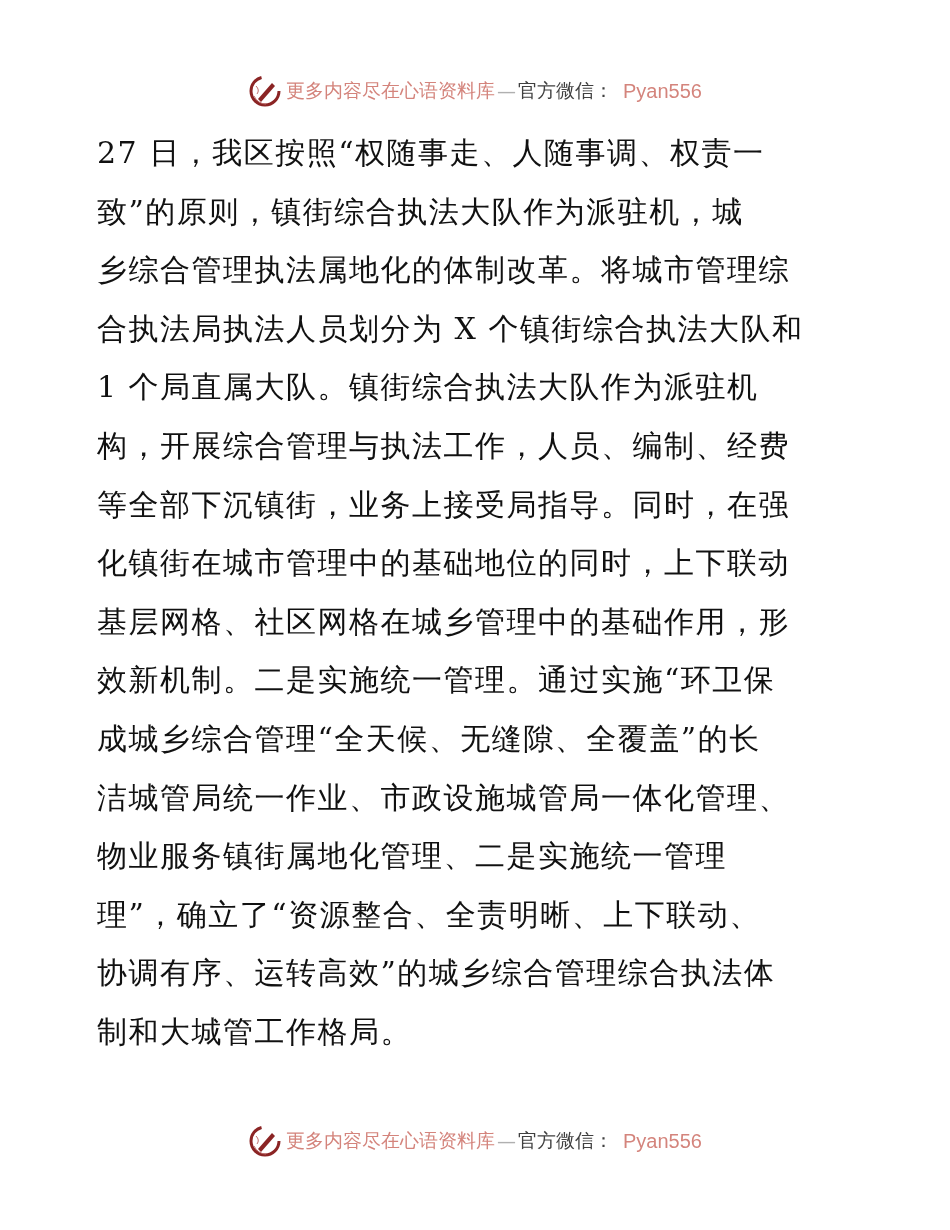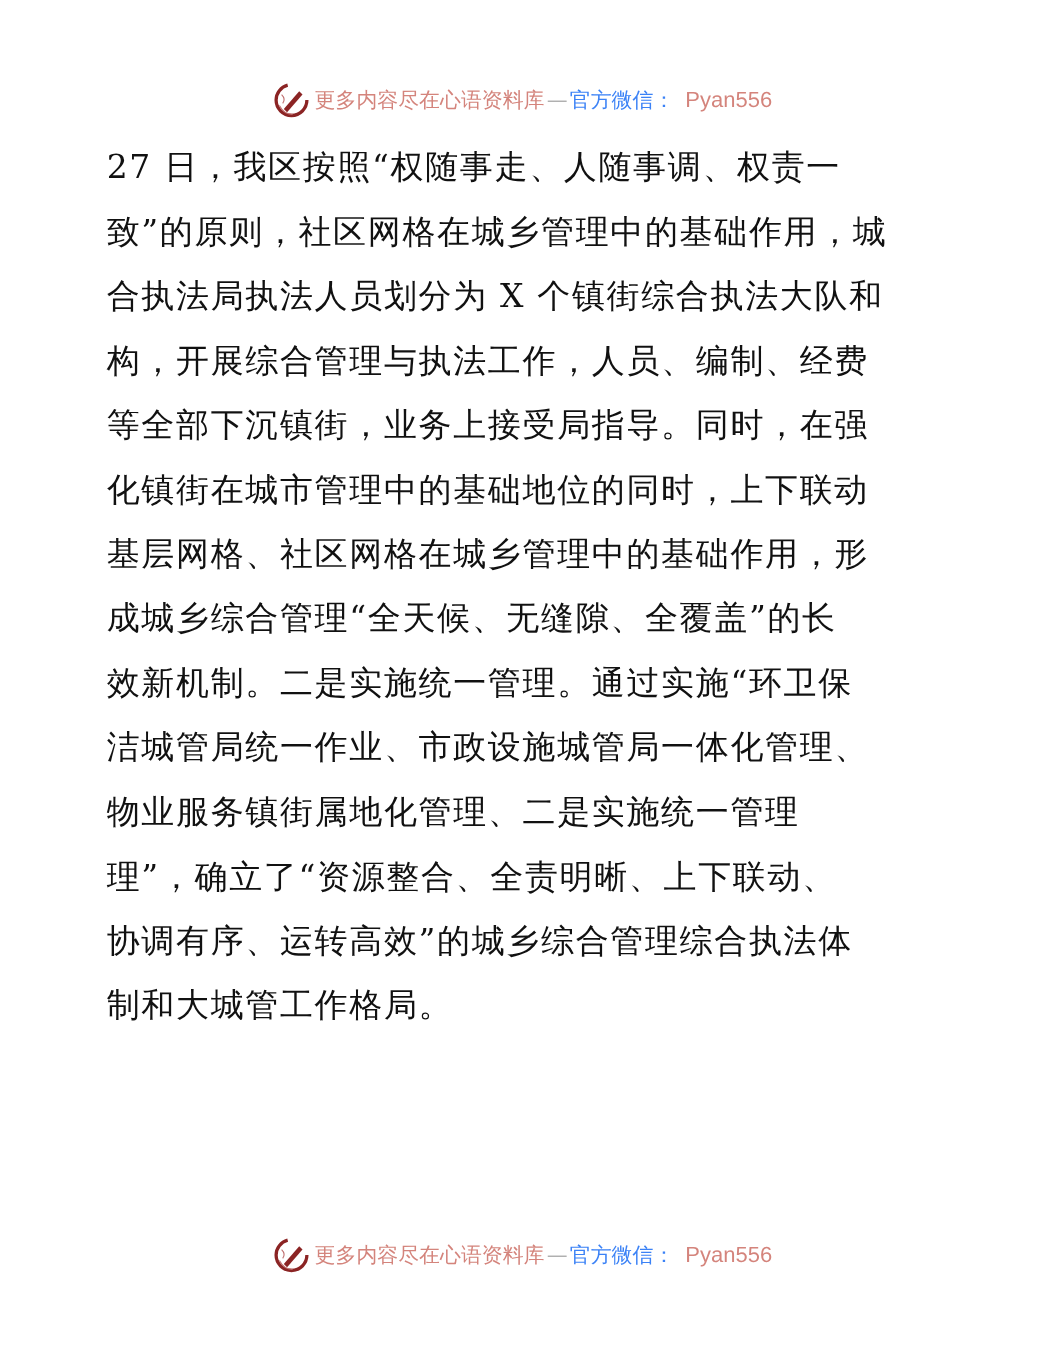--- a/index.html
+++ b/index.html
@@ -36,21 +36,21 @@
     .wm-main {
       color: #d4847c;
       font-family: Liberation Sans, sans-serif;
     }
     .wm-dash {
       color: #b0b0b0;
       font-family: "DejaVu Sans", sans-serif;
       margin: 0 2px;
     }
     .wm-label {
-      color: #3b82f6;
+      color: #404040;
       font-family: Liberation Serif, serif;
     }
     .wm-id {
       color: #d4847c;
       font-family: "Liberation Sans", sans-serif;
       font-size: 20px;
       margin-left: 10px;
     }
     .body-text {
       position: absolute;
@@ -81,28 +81,30 @@
     </svg>
   </span>
   <span class="wm-main">更多内容尽在心语资料库</span>
   <span class="wm-dash">—</span>
   <span class="wm-label">官方微信：</span>
   <span class="wm-id">Pyan556</span>
 </div>
 
 <div class="body-text">
   <span class="line">27 日，我区按照“权随事走、人随事调、权责一</span>
-  <span class="line">致”的原则，社区网格在城乡管理中的基础作用，城</span>
+  <span class="line">致”的原则，镇街综合执法大队作为派驻机，城</span>
+  <span class="line">乡综合管理执法属地化的体制改革。将城市管理综</span>
   <span class="line">合执法局执法人员划分为 X 个镇街综合执法大队和</span>
+  <span class="line">1 个局直属大队。镇街综合执法大队作为派驻机</span>
   <span class="line">构，开展综合管理与执法工作，人员、编制、经费</span>
   <span class="line">等全部下沉镇街，业务上接受局指导。同时，在强</span>
   <span class="line">化镇街在城市管理中的基础地位的同时，上下联动</span>
   <span class="line">基层网格、社区网格在城乡管理中的基础作用，形</span>
+  <span class="line">效新机制。二是实施统一管理。通过实施“环卫保</span>
   <span class="line">成城乡综合管理“全天候、无缝隙、全覆盖”的长</span>
-  <span class="line">效新机制。二是实施统一管理。通过实施“环卫保</span>
   <span class="line">洁城管局统一作业、市政设施城管局一体化管理、</span>
   <span class="line">物业服务镇街属地化管理、二是实施统一管理</span>
   <span class="line">理”，确立了“资源整合、全责明晰、上下联动、</span>
   <span class="line">协调有序、运转高效”的城乡综合管理综合执法体</span>
   <span class="line">制和大城管工作格局。</span>
 </div>
 
 <div class="watermark bottom">
   <span class="wm-logo">
     <svg width="34" height="34" viewBox="0 0 34 34">

